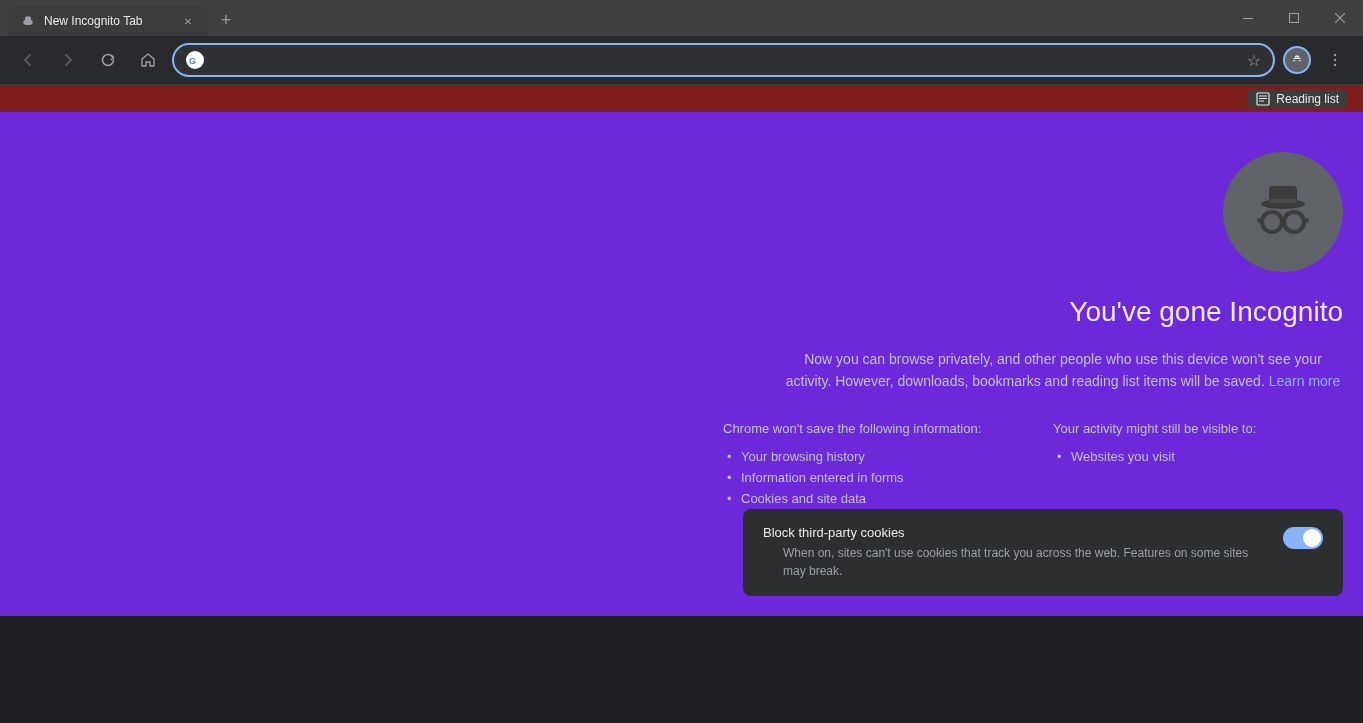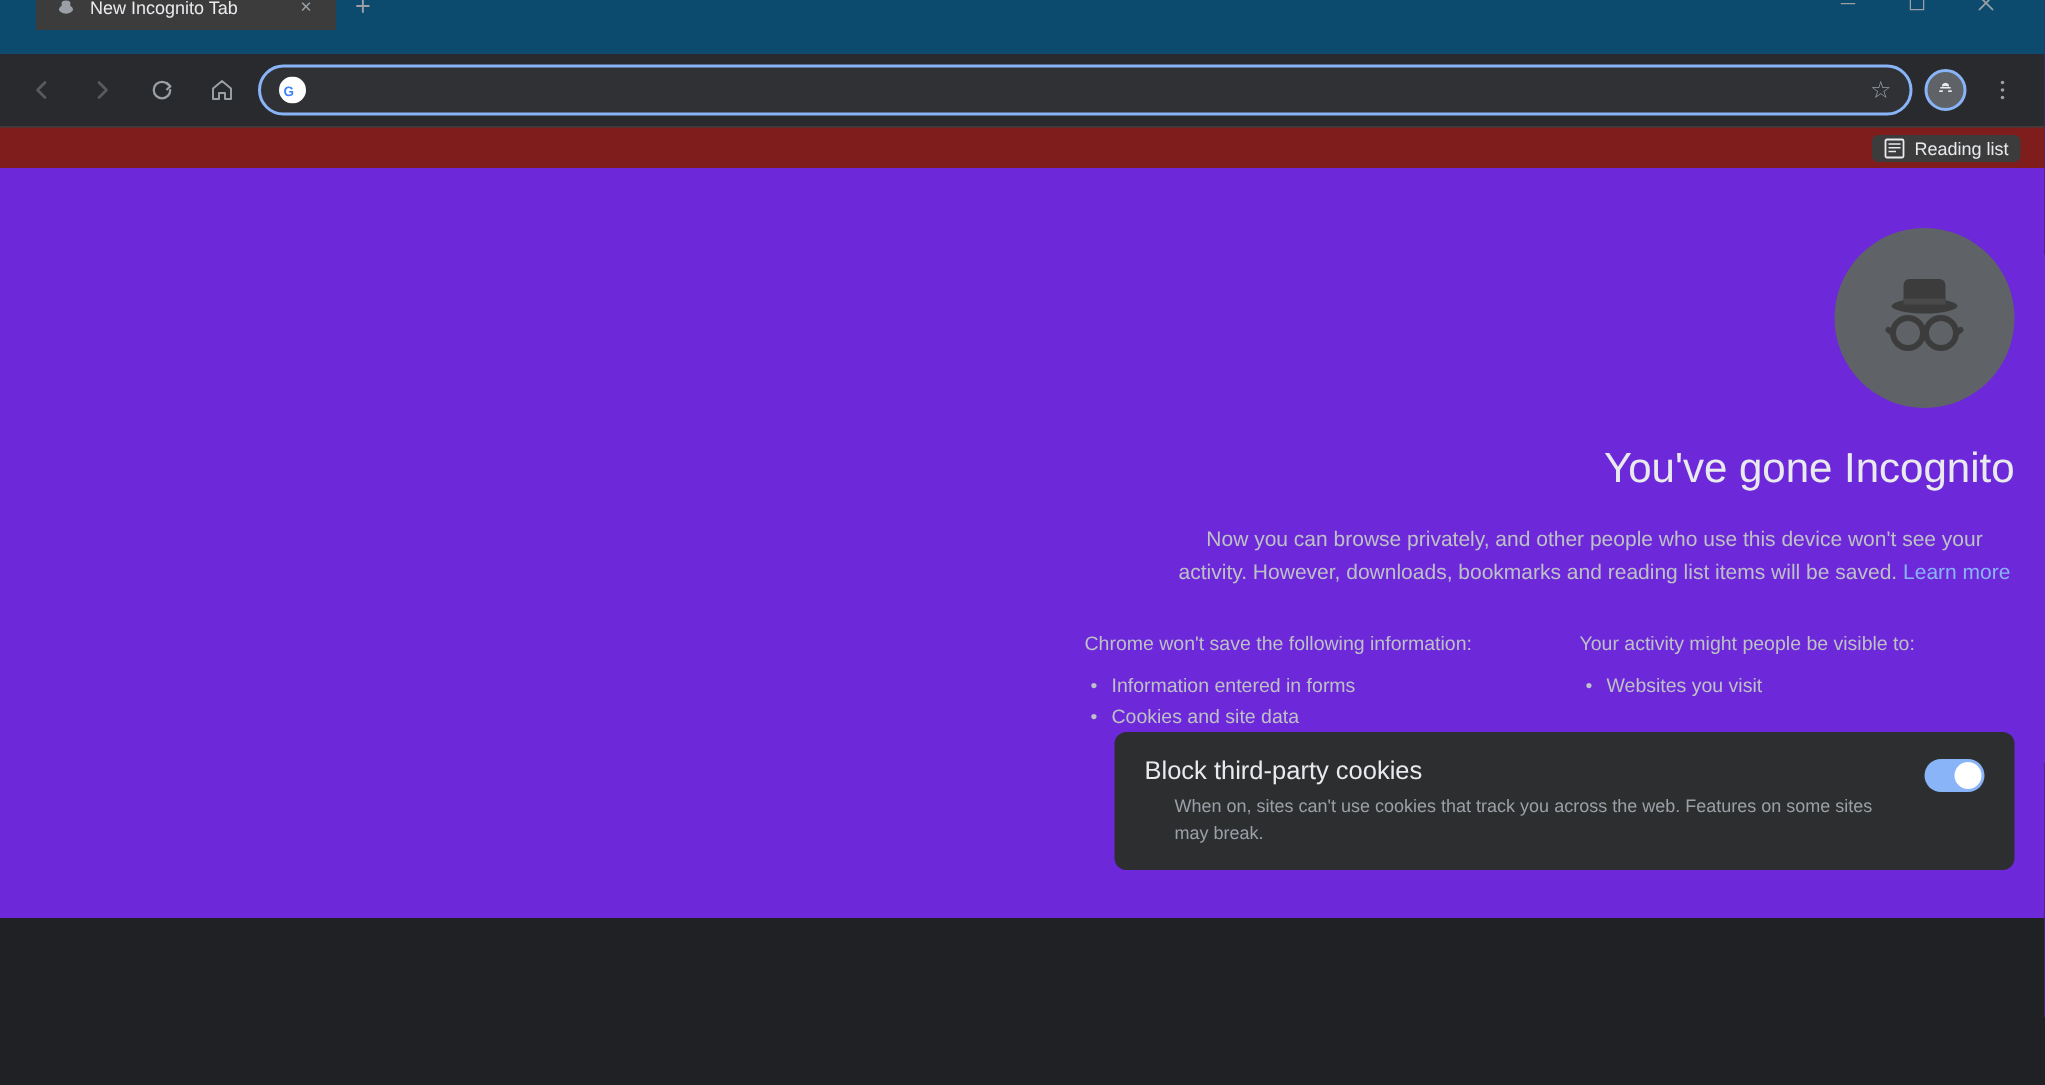--- a/index.html
+++ b/index.html
@@ -1,24 +1,24 @@
 <!DOCTYPE html>
 <html><head>
   <meta charset="utf-8">
   <style>
     * { margin: 0; padding: 0; box-sizing: border-box; }
     body { font-family: 'Segoe UI', Arial, sans-serif; background: #202124; color: #e8eaed; width: 1363px; height: 723px; overflow: hidden; }
 
     
     .titlebar {
-      background: #0c4a6e;
+      background: #404040;
       height: 36px;
       display: flex;
       align-items: flex-end;
-      padding: 16px;
+      padding: 0;
       user-select: none;
     }
     .tab-strip {
       display: flex;
       align-items: flex-end;
       flex: 1;
       height: 36px;
       padding-left: 8px;
     }
     .tab {
@@ -289,21 +289,21 @@
       display: flex;
       align-items: flex-start;
       gap: 16px;
     }
 
     .cookie-text {
       flex: 1;
     }
 
     .cookie-title {
-      font-size: 17px;
+      font-size: 13px;
       color: #e8eaed;
       font-weight: 500;
       margin-bottom: 4px;
     }
 
     .cookie-desc {
       font-size: 12px;
       color: #9aa0a6;
       line-height: 1.5;
       margin-left: 20px;
@@ -468,26 +468,27 @@
 
   <p class="description">
     <span>Now you can browse privately, and other people who use this device won't see your activity. However, downloads, bookmarks and reading list items will be saved.</span>
     <a class="learn-more-link">Learn more</a>
   </p>
 
   <div class="two-col">
     <div class="col">
       <div class="col-title">Chrome won't save the following information:</div>
       <ul>
+        <li>Your browsing history</li>
         <li>Information entered in forms</li>
         <li>Cookies and site data</li>
       </ul>
     </div>
     <div class="col">
-      <div class="col-title">Your activity might people be visible to:</div>
+      <div class="col-title">Your activity might still be visible to:</div>
       <ul>
         <li>Websites you visit</li>
       </ul>
     </div>
   </div>
 
   <div class="cookie-box">
     <div class="cookie-row">
       <div class="cookie-text">
         <div class="cookie-title">Block third-party cookies</div>

